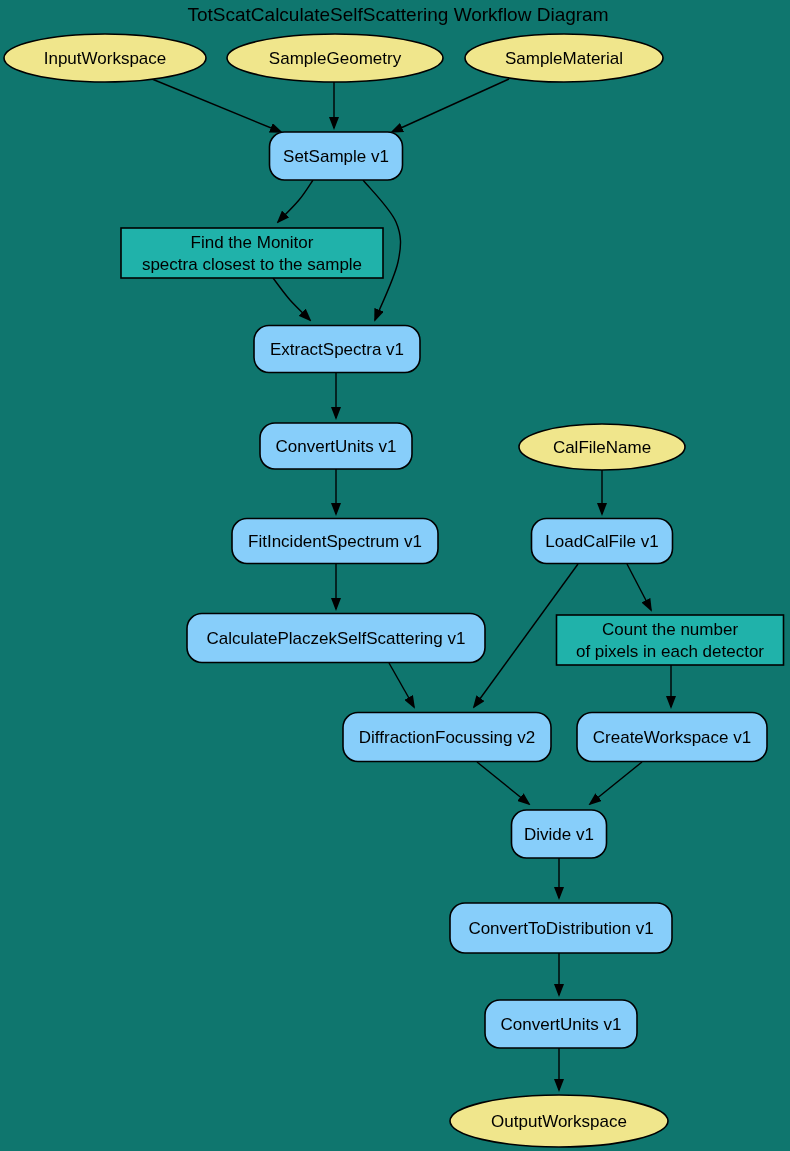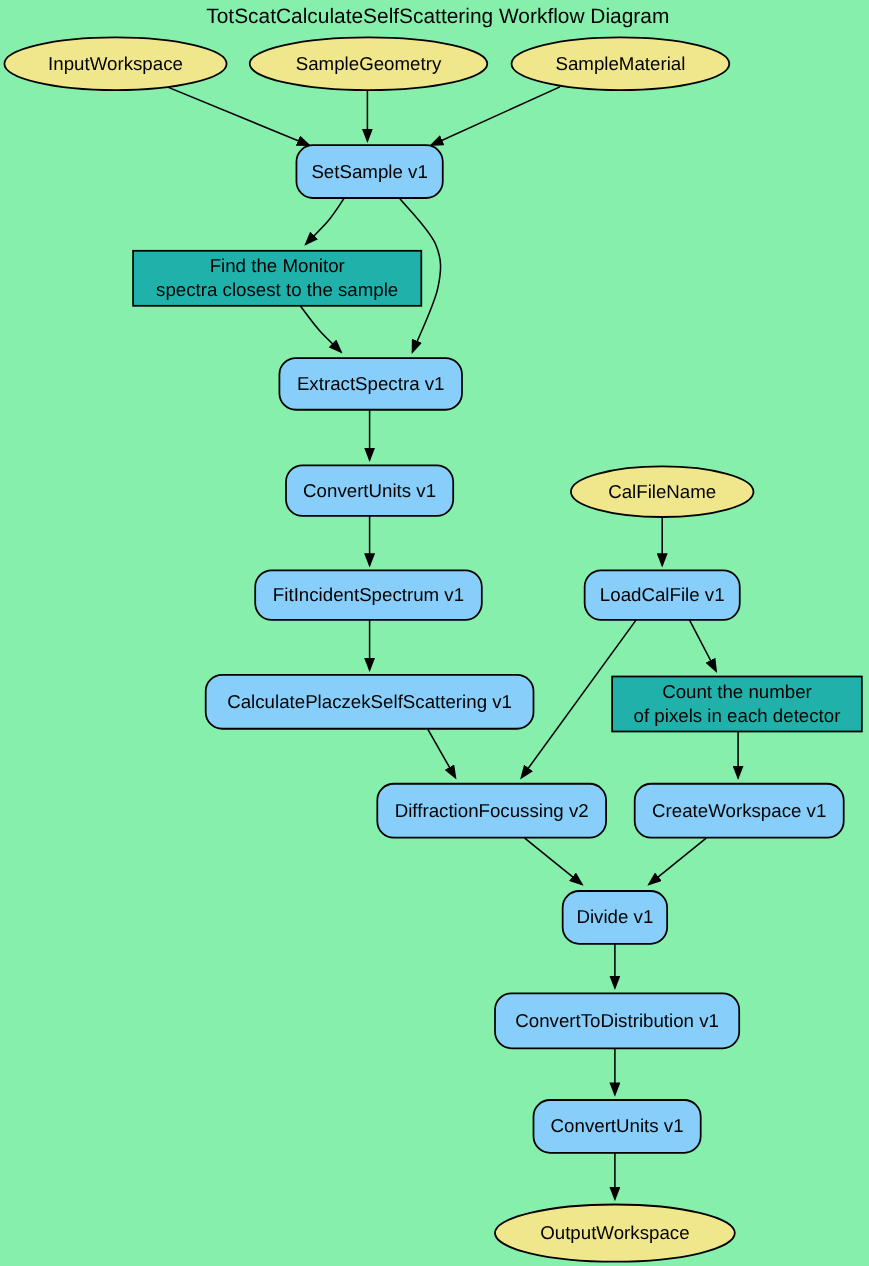--- a/index.html
+++ b/index.html
@@ -1,16 +1,16 @@
 <!DOCTYPE html>
 <html><head>
 <meta charset="utf-8">
 <style>
   html, body { margin: 0; padding: 0; background: #ffffff; }
-  .stage { width: 790px; height: 1151px; position: relative; background: #86efac; }
+  .stage { width: 790px; height: 1151px; position: relative; background: #0f766e; }
   svg { display: block; }
   text { font-family: "Liberation Sans", sans-serif; fill: #000000; }
   .diagram-title { font-size: 19px; }
   .node-label { font-size: 17px; }
 </style>
 </head>
 <body>
 
 <div class="stage">
   <svg id="diagram-svg" width="790" height="1151" viewBox="0 0 790 1151" xmlns="http://www.w3.org/2000/svg">

